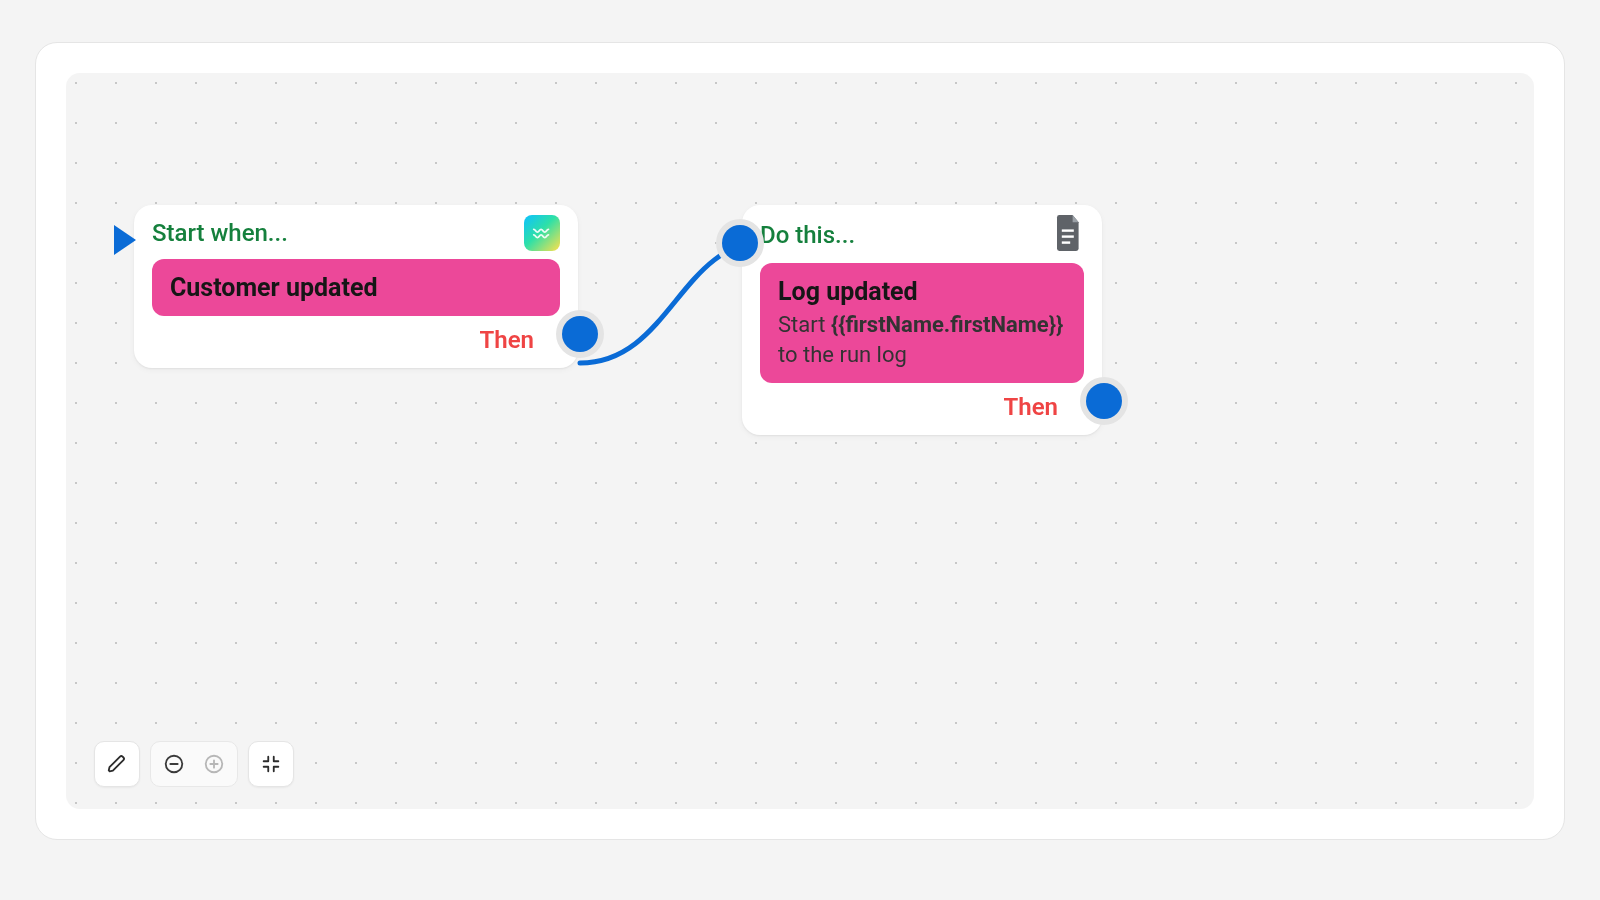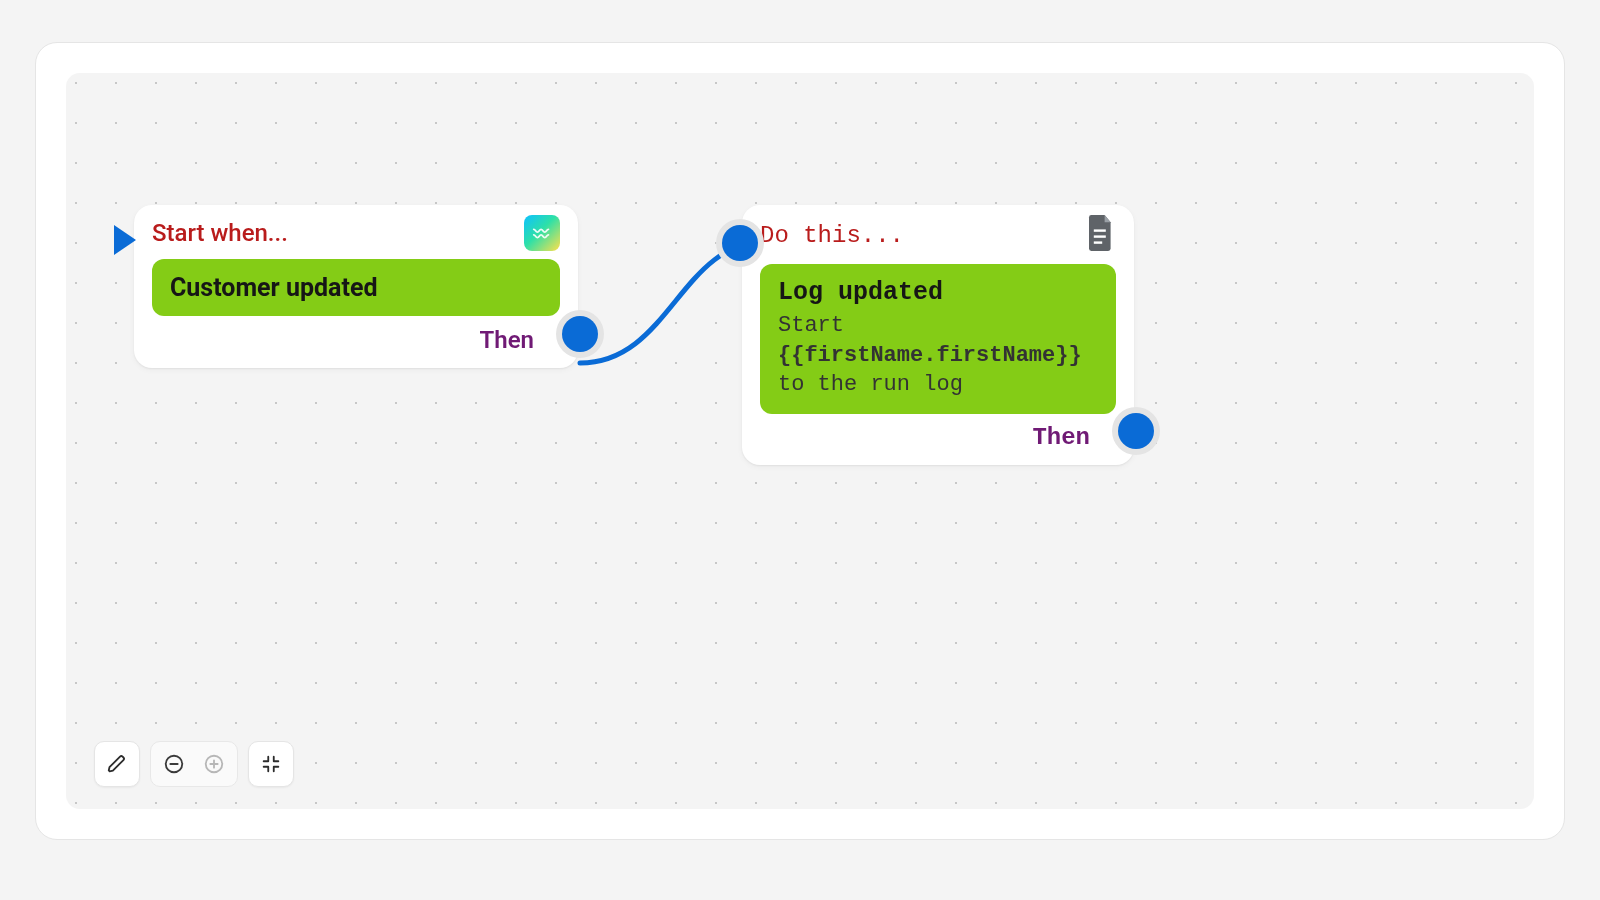--- a/index.html
+++ b/index.html
@@ -38,27 +38,27 @@
     border-radius: 18px;
     box-shadow: 0 1px 2px rgba(0,0,0,0.06), 0 2px 6px rgba(0,0,0,0.04);
   }
   .card-header {
     display: flex;
     align-items: center;
     justify-content: space-between;
     padding: 10px 18px 6px 18px;
   }
   .card-header-label {
-    color: #b91c1c;
+    color: #15803d;
     font-size: 24px;
     font-weight: 500;
   }
   .card-body {
     margin: 2px 18px 0 18px;
-    background: #84cc16;
+    background: #ec4899;
     border-radius: 12px;
     padding: 14px 18px;
   }
   .card-body-title {
     font-size: 25px;
     font-weight: 700;
     color: #161616;
   }
   .card-body-desc {
     font-size: 22px;
@@ -68,21 +68,21 @@
   }
   .card-body-desc .var {
     font-weight: 700;
   }
   .card-footer {
     display: flex;
     justify-content: flex-end;
     padding: 10px 44px 14px 18px;
   }
   .card-footer-label {
-    color: #701a75;
+    color: #ef4444;
     font-size: 24px;
     font-weight: 600;
   }
 
   
   .trigger-badge {
     position: absolute;
     left: -20px;
     top: 20px;
     width: 0; height: 0;
@@ -181,21 +181,21 @@
         </div>
         <div class="card-body">
           <div class="card-body-title">Customer updated</div>
         </div>
         <div class="card-footer">
           <span class="card-footer-label">Then</span>
         </div>
         <div class="port" style="right:-20px; bottom:16px;"></div>
       </div>
 
-      <div class="card" style="left:676px; top:132px; width:392px;font-family:Liberation Mono, monospace;">
+      <div class="card" style="left:676px; top:132px; width:360px;">
         <div class="port" style="left:-20px; top:20px;"></div>
         <div class="card-header">
           <span class="card-header-label">Do this...</span>
           <span>
             <svg class="doc-icon" viewBox="0 0 24 30" fill="currentColor">
               <path d="M4 0h11l5 6v22a2 2 0 0 1-2 2H4a2 2 0 0 1-2-2V2a2 2 0 0 1 2-2z"></path>
               <path d="M15 0v6h5" fill="#9aa0a6"></path>
               <rect x="6" y="12" width="10" height="2" fill="#ffffff"></rect>
               <rect x="6" y="17" width="10" height="2" fill="#ffffff"></rect>
               <rect x="6" y="22" width="7" height="2" fill="#ffffff"></rect>

